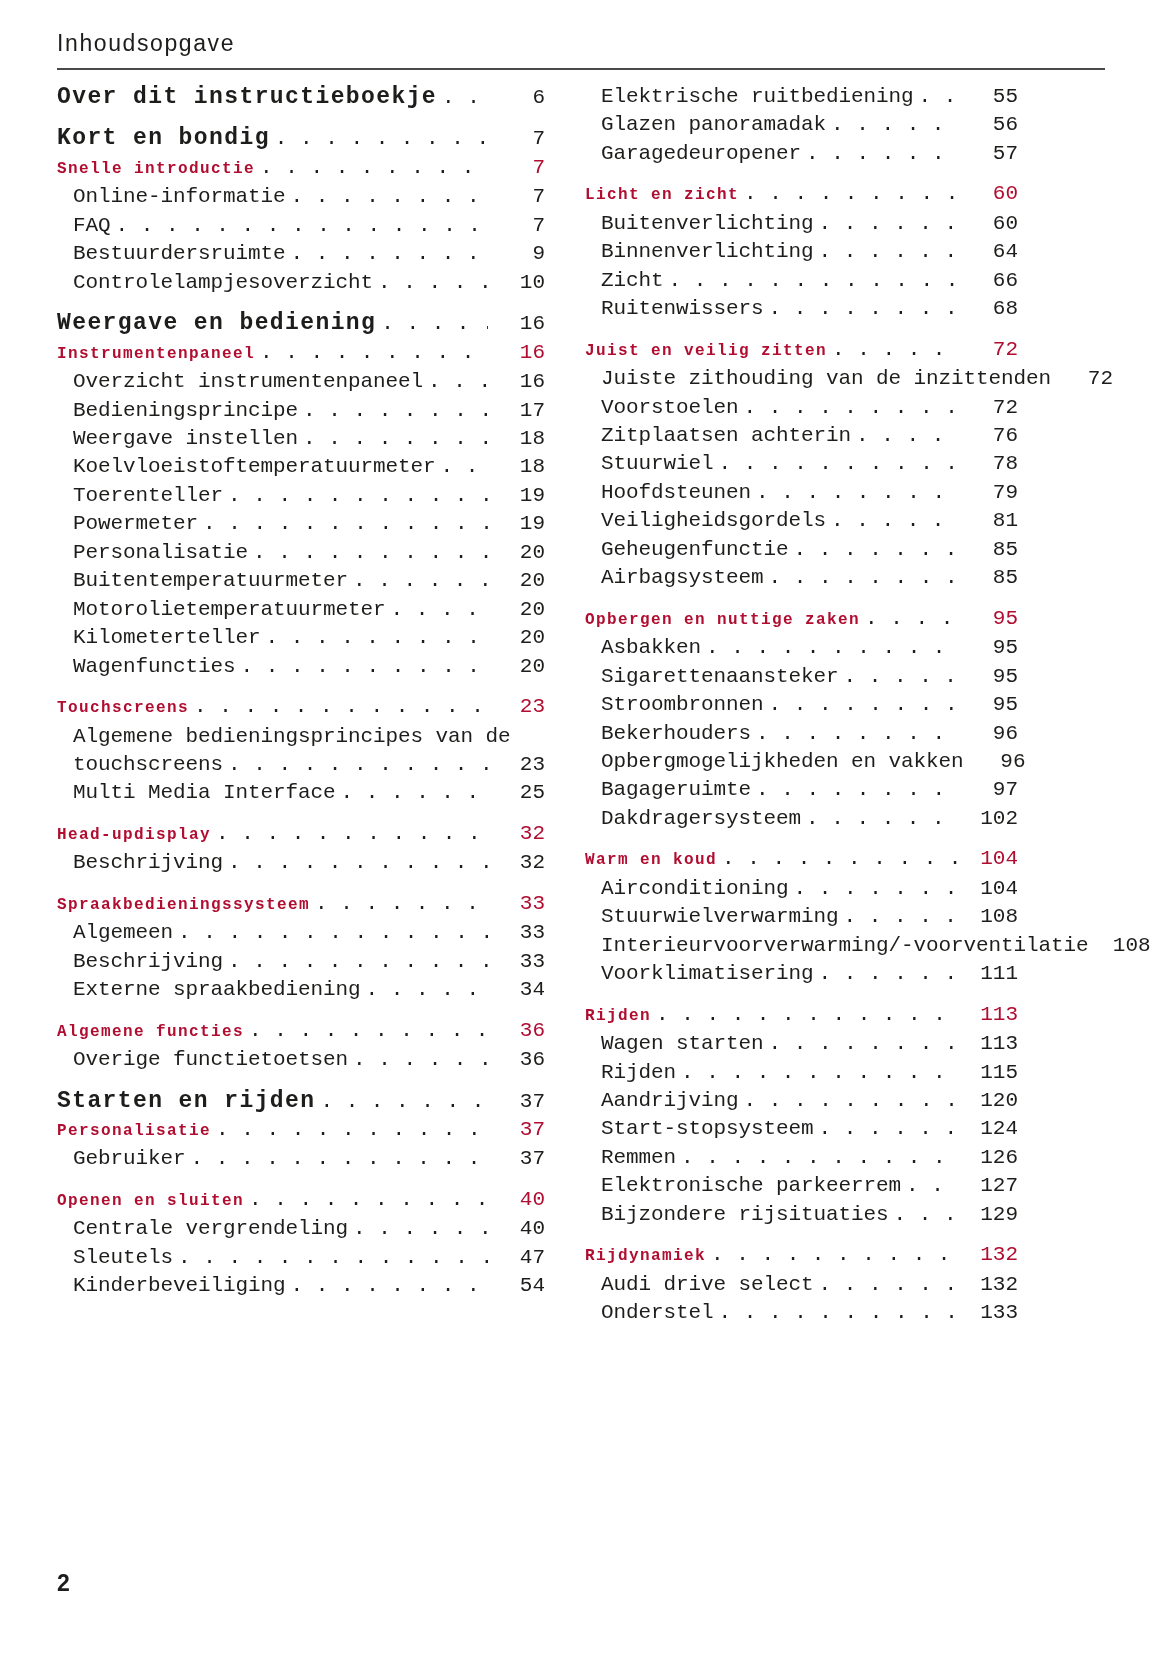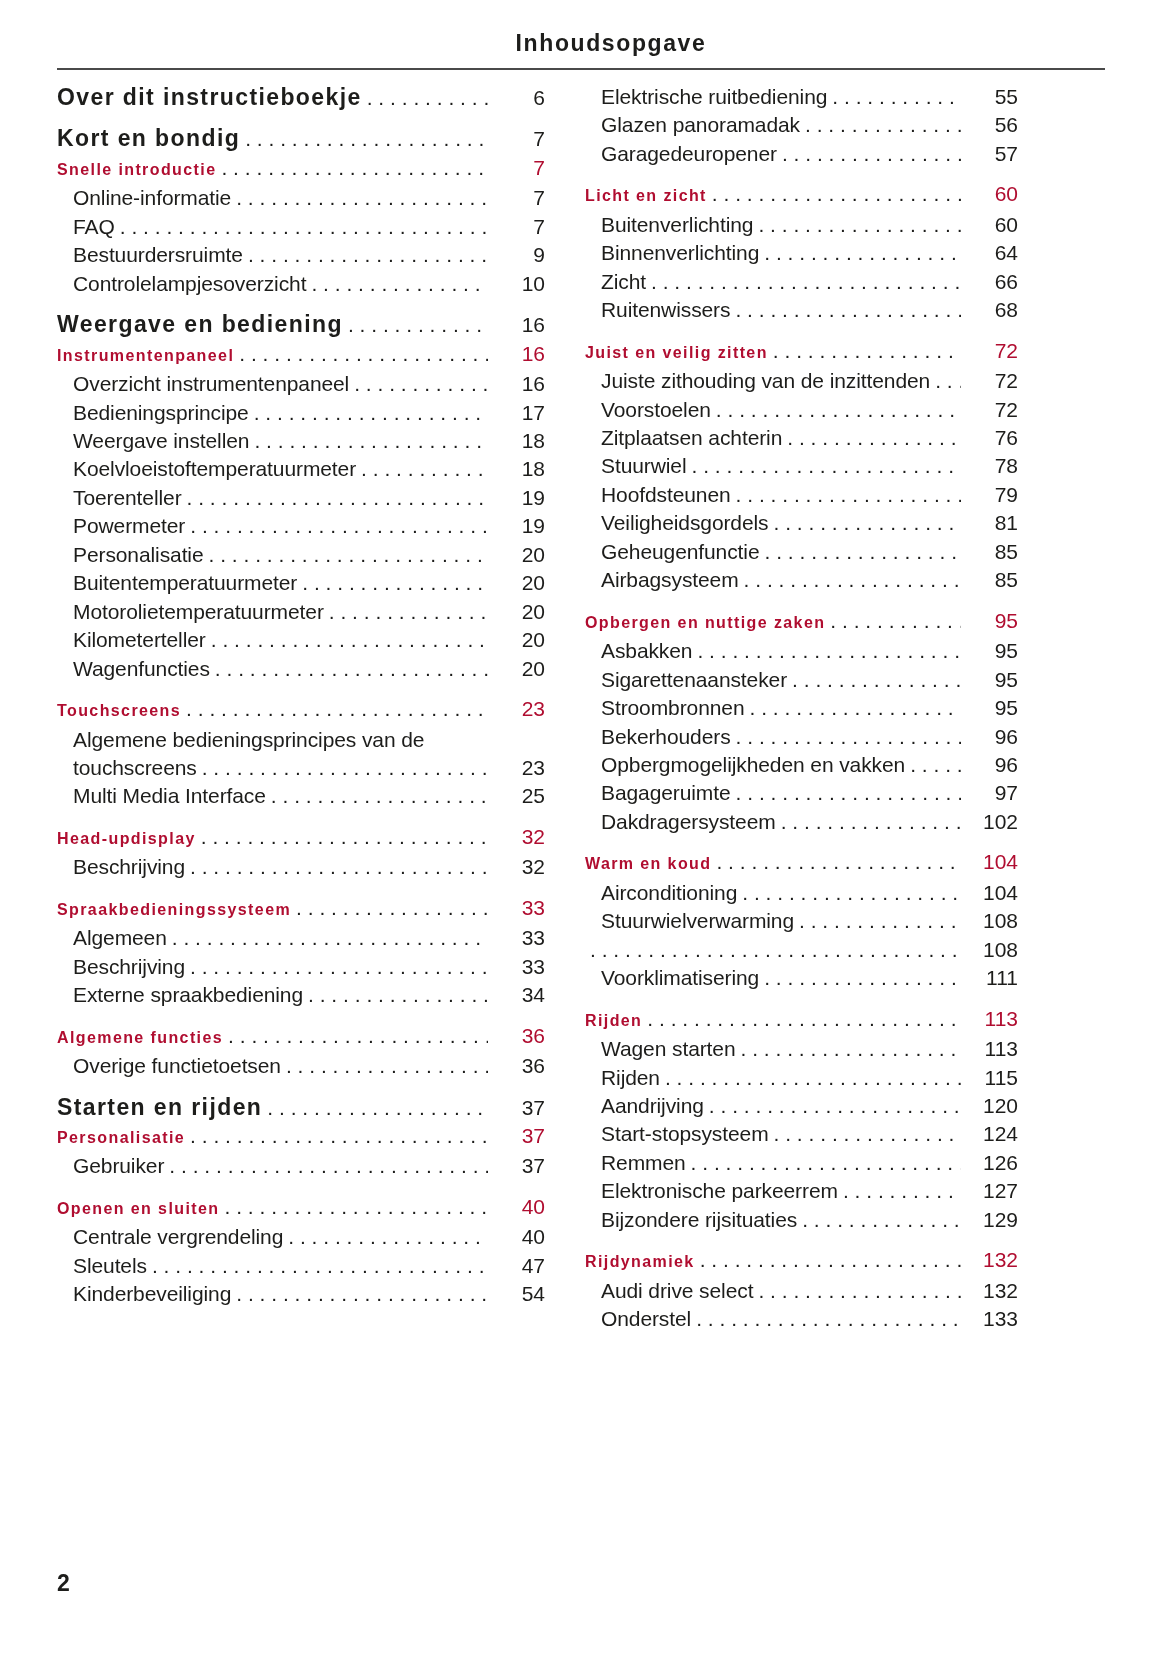--- a/index.html
+++ b/index.html
@@ -13,33 +13,32 @@
     width: 1165px; height: 1653px;
     position: relative;
     font-family: "Liberation Sans", sans-serif;
     color: var(--text);
     overflow: hidden;
   }
   .page { position: absolute; inset: 0; padding: 30px 0 0 57px; }
 
   .page-title {
     font-size: 23px;
-    font-weight: 700;
+    font-weight: 400;
     letter-spacing: 1.6px;
     color: var(--text);
-    text-align: center;
   }
   .header-rule {
     width: 1048px;
     border-bottom: 2px solid var(--rule);
     margin-top: 11px;
   }
 
   .columns { display: flex; margin-top: 13px; }
-  .col { flex: none; }
+  .col { flex: none; font-family: Liberation Mono, monospace; }
   .col-left  { width: 488px; }
   .col-right { width: 433px; margin-left: 40px; }
 
   .group + .group { margin-top: 12px; }
 
   .row {
     display: flex;
     align-items: baseline;
     line-height: 28.45px;
     font-size: 21px;
@@ -462,20 +461,21 @@
             <span class="label">Airconditioning</span>
             <span class="leader"></span>
             <span class="num">104</span>
           </div>
           <div class="row sub">
             <span class="label">Stuurwielverwarming</span>
             <span class="leader"></span>
             <span class="num">108</span>
           </div>
           <div class="row sub">
+            <span class="label">Interieurvoorverwarming/-voorventilatie</span>
             <span class="leader"></span>
             <span class="num">108</span>
           </div>
           <div class="row sub">
             <span class="label">Voorklimatisering</span>
             <span class="leader"></span>
             <span class="num">111</span>
           </div>
         </div>
         <div class="group">

